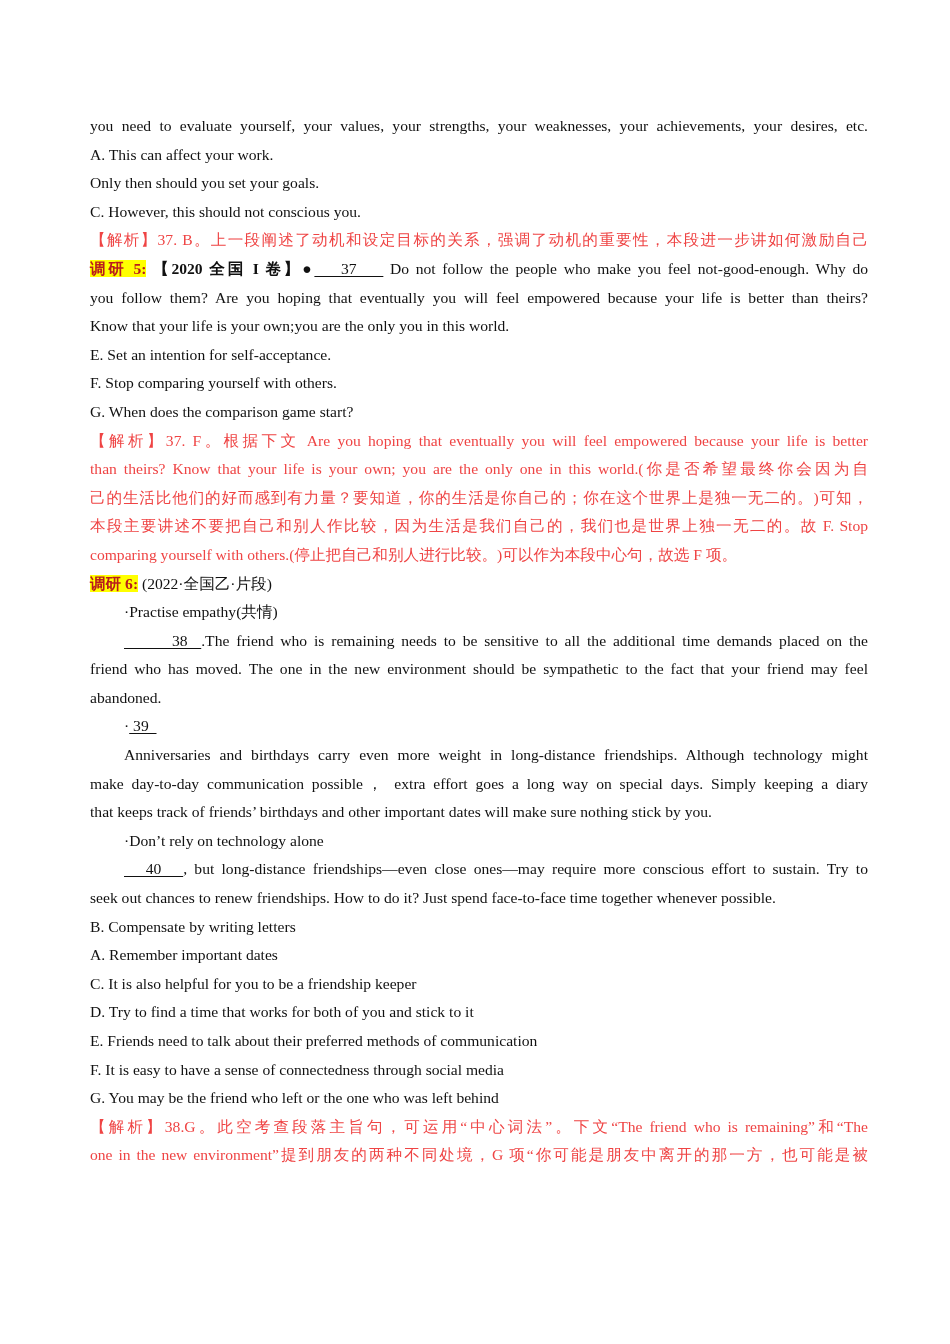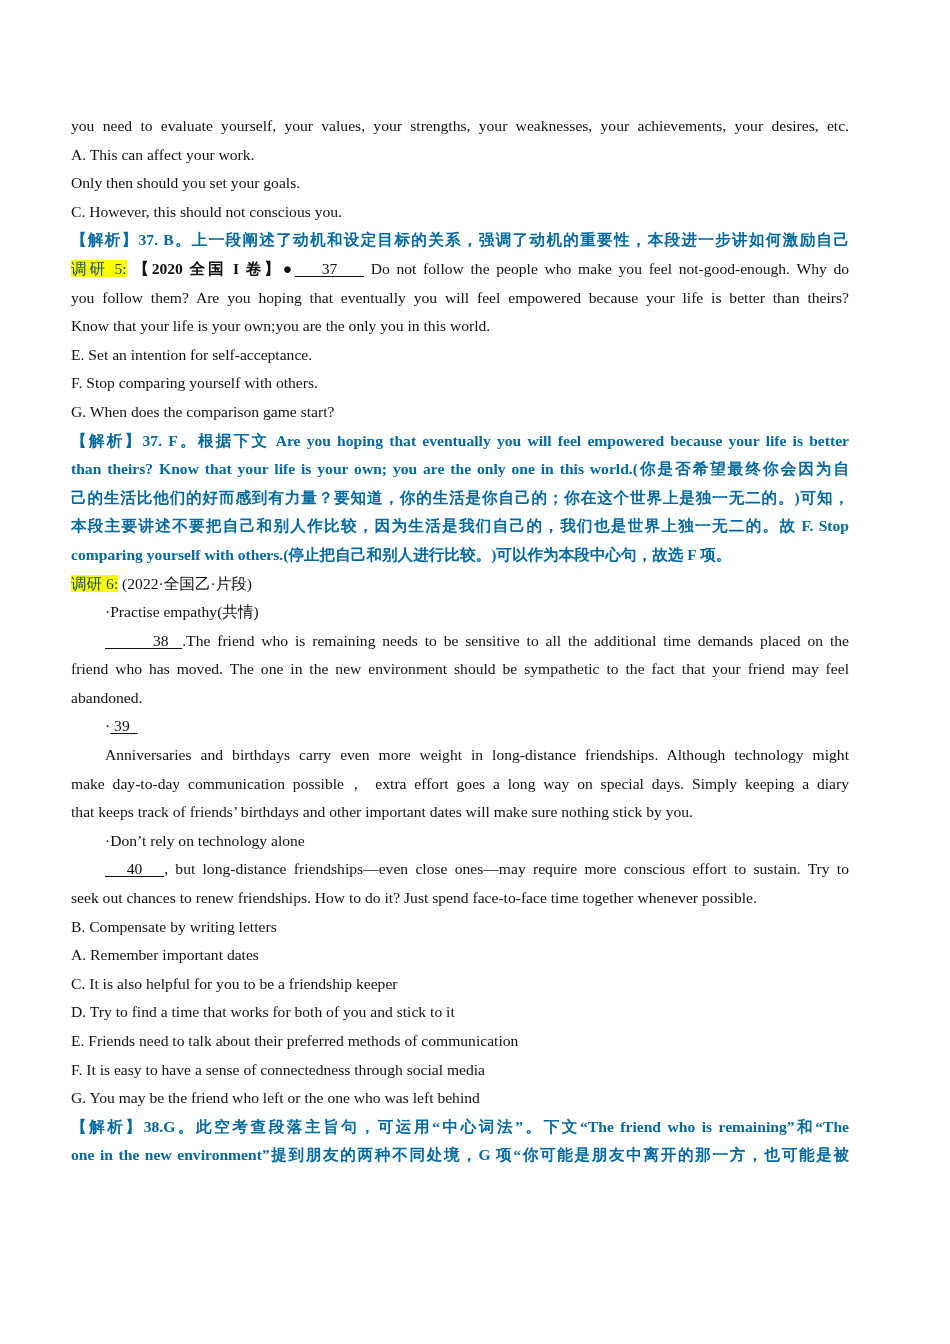--- a/index.html
+++ b/index.html
@@ -10,44 +10,44 @@
     body {
       width: 950px;
       height: 1344px;
       position: relative;
       overflow: hidden;
       font-family: "Liberation Serif", "DejaVu Serif", serif;
       color: #111111;
     }
     .page {
       position: absolute;
-      left: 71px;
+      left: 90px;
       top: 112px;
       width: 778px;
     }
     .line {
       font-size: 15.6px;
       line-height: 28.6px;
       height: 28.6px;
       white-space: nowrap;
       text-align: justify;
       text-align-last: justify;
     }
     .line.last {
       text-align-last: left;
     }
     .indent { padding-left: 34px; }
     .red {
-      color: #0369a1;
-      font-weight: bold;
+      color: #ef4444;
+      font-weight: normal;
     }
     .hl {
       background: #ffff00;
-      font-weight: normal;
-      color: #0c4a6e;
+      font-weight: bold;
+      color: #b91c1c;
     }
     .bold { font-weight: bold; }
     .blank {
       text-decoration: underline;
       text-underline-offset: 2px;
       white-space: pre;
       margin-top: 40px;
     }
   </style>
 </head>

